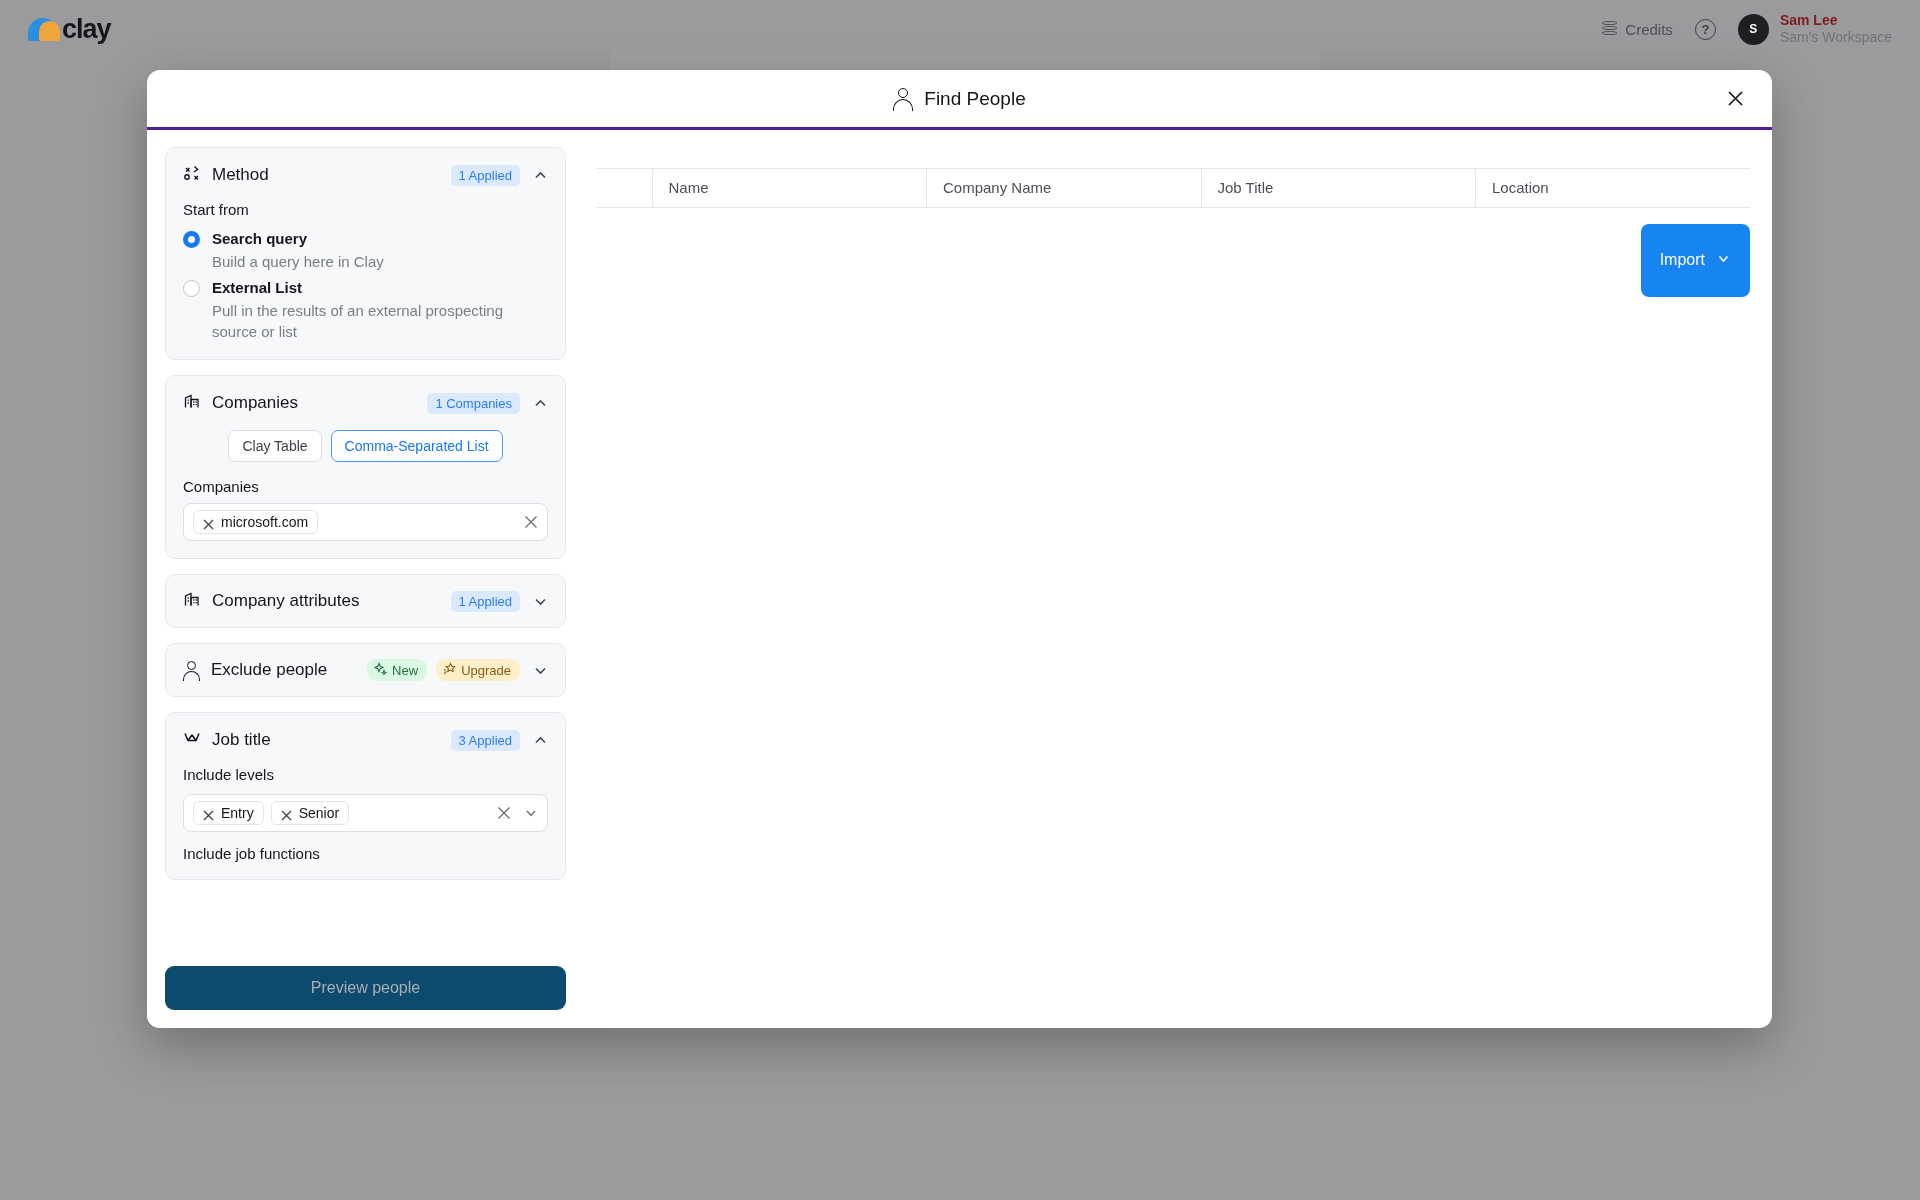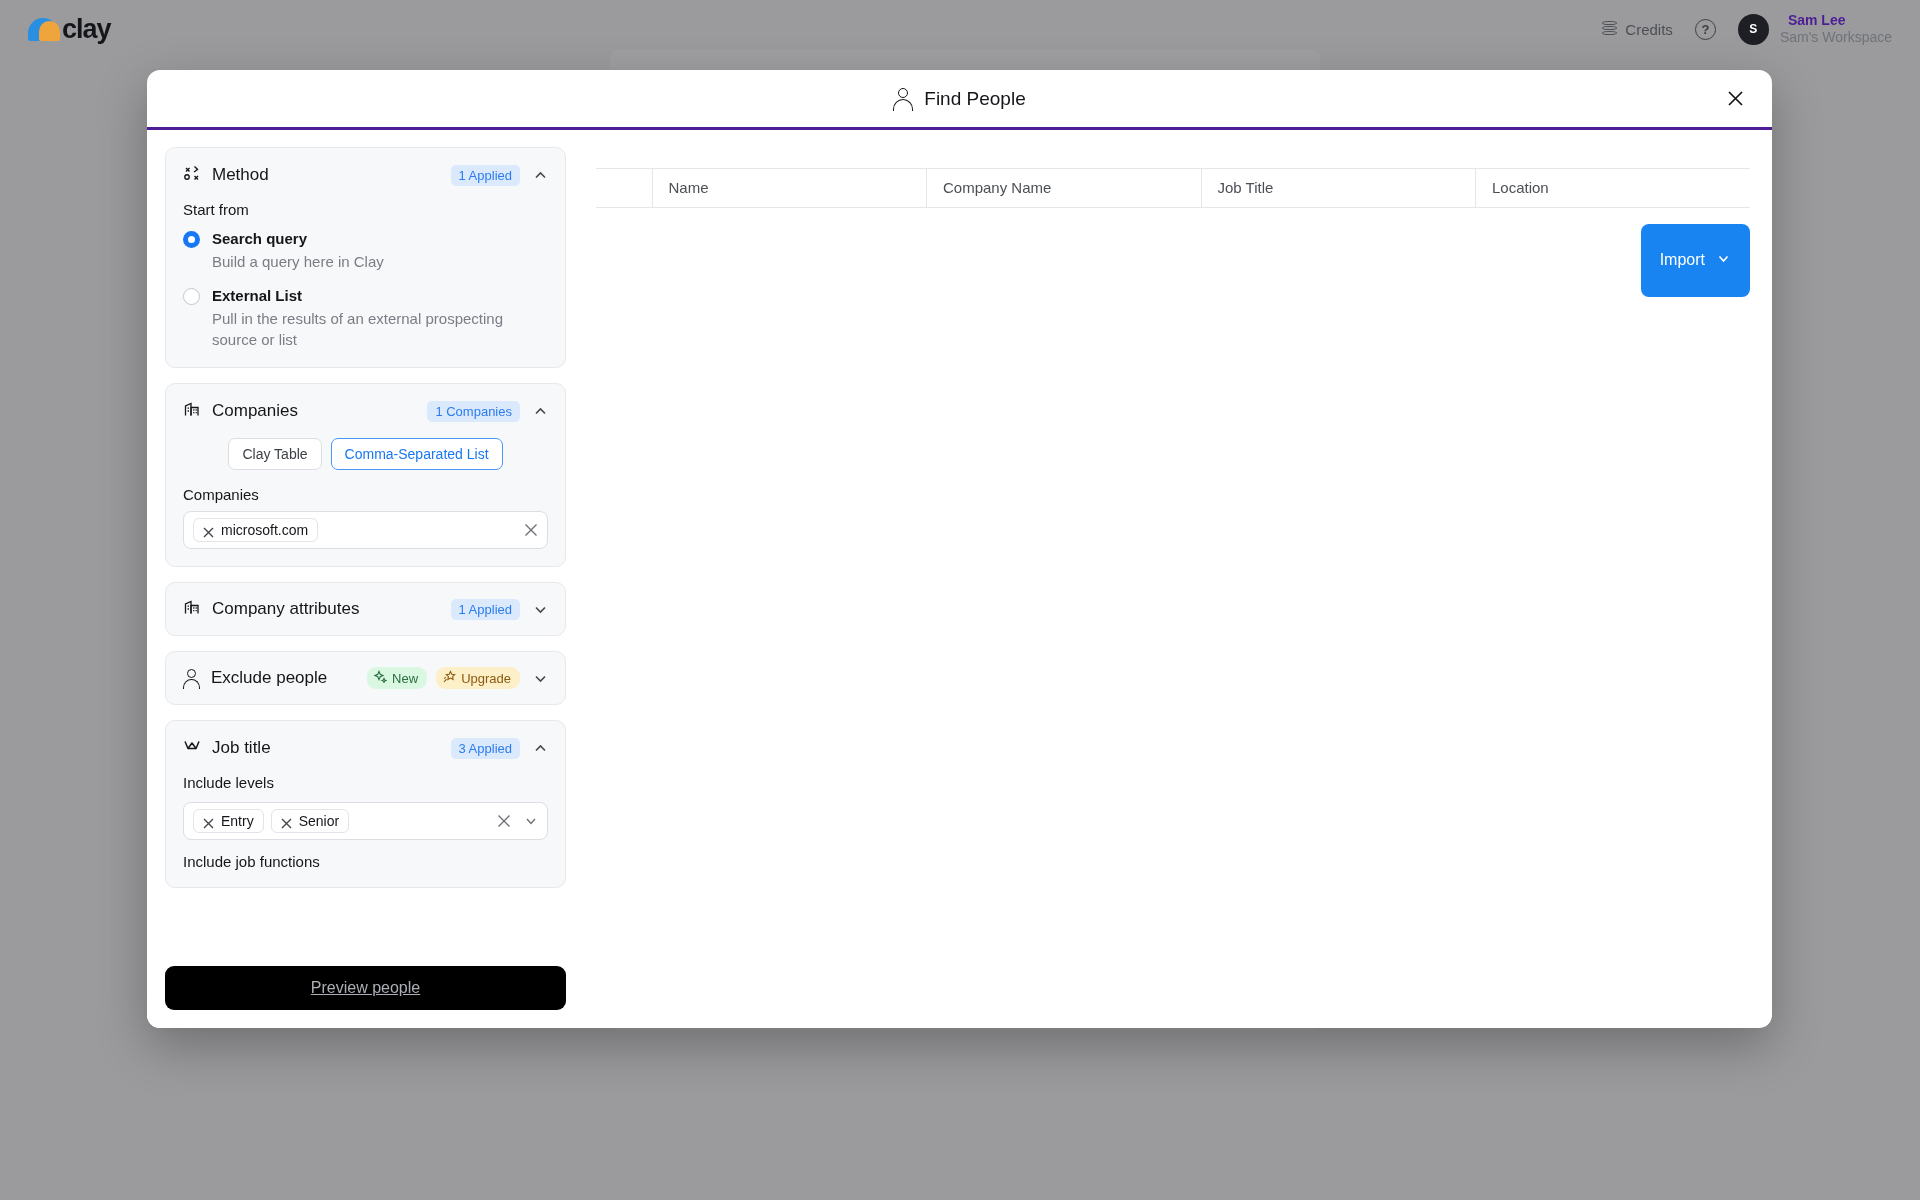--- a/index.html
+++ b/index.html
@@ -45,21 +45,21 @@
     width: 21px; height: 21px; border: 1.6px solid #3b3e44; border-radius: 50%;
     display: flex; align-items: center; justify-content: center;
     font-size: 13px; font-weight: 700; color: #3b3e44;
   }
   .user-block { display: flex; align-items: center; gap: 11px; }
   .avatar {
     width: 31px; height: 31px; border-radius: 50%; background: #1d1f24;
     color: #fff; font-size: 12px; font-weight: 600;
     display: flex; align-items: center; justify-content: center;
   }
-  .user-name { font-size: 14px; font-weight: 700; color: #4c1d95; line-height: 1.25; margin-left: 8px; }
+  .user-name { font-size: 14px; font-weight: 700; color: #7f1d1d; line-height: 1.25; }
   .user-ws  { font-size: 14px; color: #6f7278; line-height: 1.25; }
 
   
   .bg-panel {
     position: absolute; left: 610px; top: 50px; width: 710px; height: 980px;
     background: rgba(255,255,255,0.045); border-radius: 6px;
   }
 
   
   .modal {
@@ -117,21 +117,21 @@
     background: #d9f7e1; color: #2b6e3f; font-size: 13px;
     padding: 3px 9px 3px 7px; border-radius: 9px; display: flex; align-items: center; gap: 5px;
   }
   .badge-upgrade {
     background: #fdf0c8; color: #8a5a10; font-size: 13px;
     padding: 3px 9px 3px 7px; border-radius: 9px; display: flex; align-items: center; gap: 5px;
   }
   .chev { margin-left: 13px; width: 15px; height: 15px; color: #45484e; cursor: pointer; }
 
   .sub-label { font-size: 15px; color: #15161a; margin: 13px 0 11px 0; }
-  .radio-row { display: flex; gap: 12px; margin-bottom: 13px; cursor: pointer; }
+  .radio-row { display: flex; gap: 12px; margin-bottom: 5px; cursor: pointer; }
   .radio-row:last-child { margin-bottom: 0; }
   .radio {
     flex: 0 0 17px; width: 17px; height: 17px; border-radius: 50%; margin-top: 2px;
     border: 1.6px solid #c3c6cc; background: #fff;
   }
   .radio.on { border: 5px solid #1877f2; background: #fff; }
   .radio-main { font-size: 15px; font-weight: 700; color: #15161a; line-height: 1.35; }
   .radio-desc { font-size: 15px; color: #7a7d84; line-height: 1.42; margin-top: 2px; max-width: 340px; }
 
   .seg-row { display: flex; gap: 9px; margin: 14px 0 0 0; justify-content: center; }
@@ -151,22 +151,22 @@
     border: 1px solid #e2e4e8; border-radius: 6px; padding: 3px 9px;
     font-size: 14px; color: #15161a; white-space: nowrap;
   }
   .tokenbox .spacer { flex: 1; }
   .x-small { width: 11px; height: 11px; color: #42454b; cursor: pointer; }
   .x-med { width: 14px; height: 14px; color: #6d7076; cursor: pointer; }
 
   .preview-wrap { padding: 14px 18px 18px 18px; background: #fff; }
   .preview-btn {
     width: 100%; height: 44px; border-radius: 9px; border: none;
-    background: #000000; color: #abaeb4; font-size: 16px;
-    font-family: inherit; cursor: default; text-decoration: underline;
+    background: #0c4a6e; color: #abaeb4; font-size: 16px;
+    font-family: inherit; cursor: default;
   }
 
   
   .right-col { flex: 1; padding: 17px 22px 0 12px; }
   .alert {
     display: flex; align-items: center; gap: 12px;
     border: 1px solid #d2d4d9; border-radius: 11px;
     height: 45px; padding: 0 16px; color: #4c4f55; font-size: 15px;
   }
   .warn-tri { width: 17px; height: 16px; color: #696c72; }

